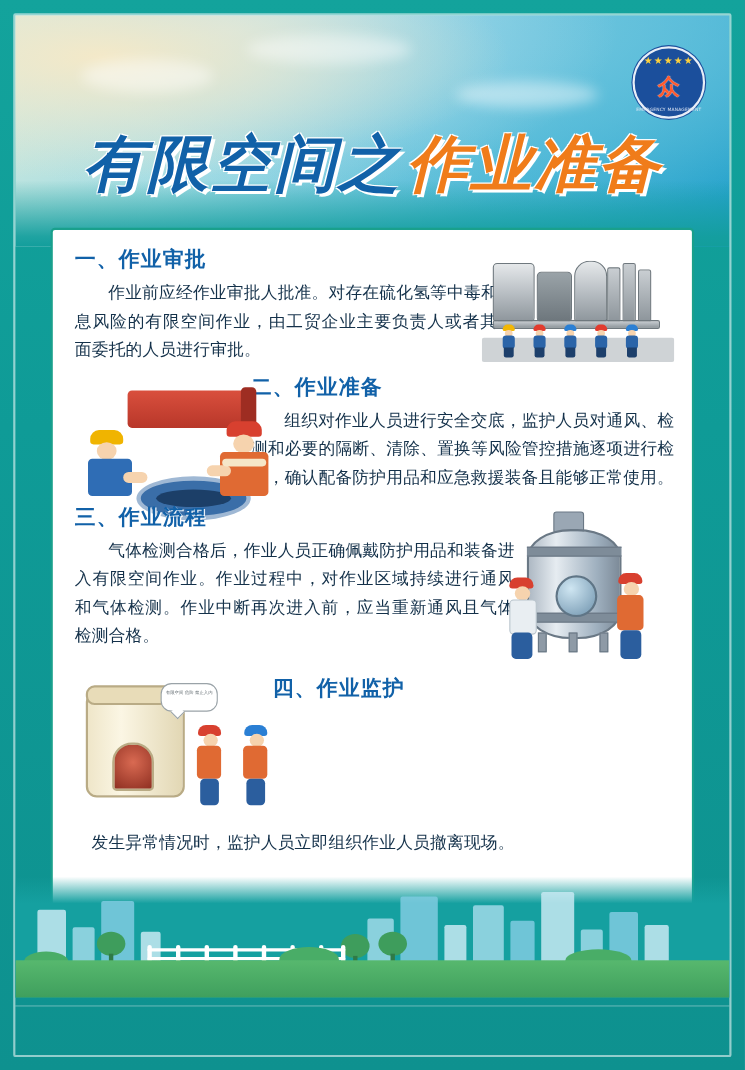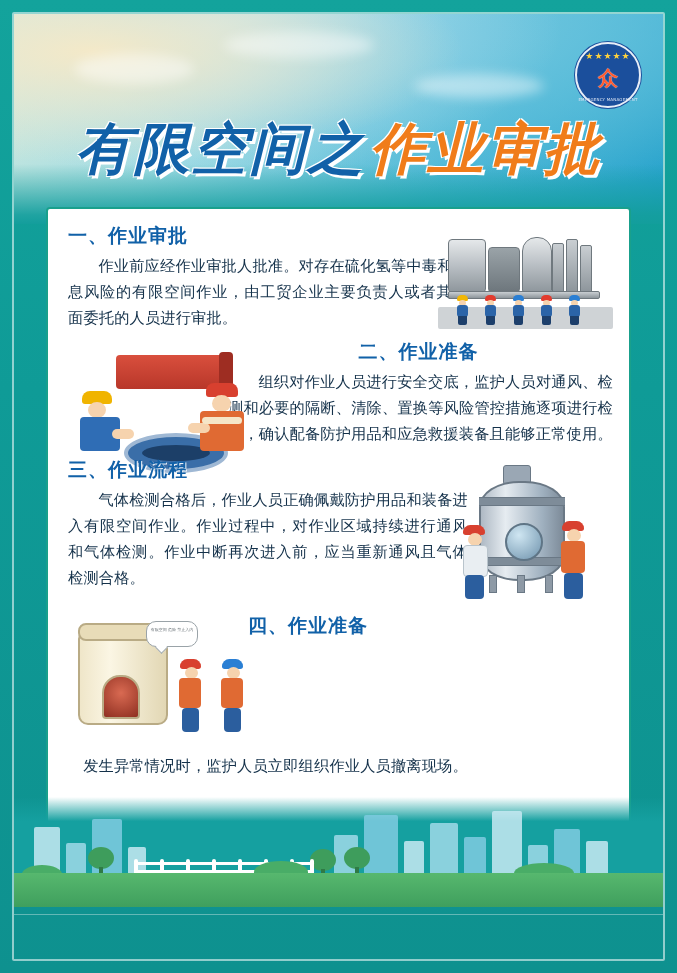--- a/index.html
+++ b/index.html
@@ -128,21 +128,21 @@
   }
   .sec-title {
     color: #1161a8;
     font-size: 19px;
     font-weight: 900;
     letter-spacing: 1px;
     text-shadow: 1px 1px 0 rgba(255,255,255,0.9);
     margin: 0 0 4px 0;
   }
   .sec-title.right {
-    text-align: center;
+    text-align: left;
     margin-left: 160px;
   }
   .sec-title.r2 {
     margin-left: 180px;
   }
   .body-text {
     color: #14314a;
     font-size: 15.2px;
     line-height: 1.72;
     text-align: justify;
@@ -315,21 +315,21 @@
 
   <div class="frame-border"></div>
 
   <div class="emblem">
     <div class="star">★★★★★</div>
     <div class="inner">众</div>
     <div class="ring-text">EMERGENCY MANAGEMENT</div>
   </div>
 
   <div class="title">
-    <span class="t1">有限空间之</span><span class="t2">作业审批</span>
+    <span class="t1">有限空间之</span><span class="t2">作业准备</span>
   </div>
 
   <div class="card">
 
     <div class="sec" style="min-height:112px;">
       <div class="art art1">
         <div class="tankrow">
           <div class="tank" style="left:0px;top:2px;width:36px;height:52px;"></div>
           <div class="tank dark" style="left:40px;top:10px;width:30px;height:44px;"></div>
           <div class="tank" style="left:74px;top:0px;width:28px;height:54px;border-radius:14px 14px 3px 3px;"></div>
@@ -440,21 +440,21 @@
           <div class="torso" style="left:3px;top:19px;width:22px;height:30px;background:#e06a33;"></div>
           <div class="torso" style="left:6px;top:49px;width:17px;height:24px;background:#2b5e9e;"></div>
         </div>
         <div class="fig" style="left:146px;top:40px;width:32px;height:74px;">
           <div class="hat" style="left:4px;top:0;width:21px;height:10px;background:#2a7fd4;"></div>
           <div class="face" style="left:9px;top:8px;width:13px;height:12px;"></div>
           <div class="torso" style="left:3px;top:19px;width:22px;height:30px;background:#e06a33;"></div>
           <div class="torso" style="left:6px;top:49px;width:17px;height:24px;background:#2b5e9e;"></div>
         </div>
       </div>
-      <h2 class="sec-title r2">四、作业准备</h2>
+      <h2 class="sec-title r2">四、作业监护</h2>
     </div>
 
     <div class="sec" style="margin-top:10px;">
       <p class="body-text" style="text-indent:1em;">发生异常情况时，监护人员立即组织作业人员撤离现场。</p>
     </div>
 
   </div>
 
   <div class="city">
     <div class="bldg l" style="left:20px;width:26px;height:54px;"></div>

